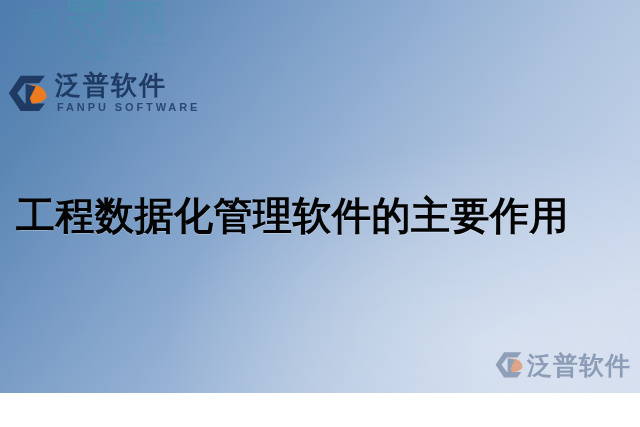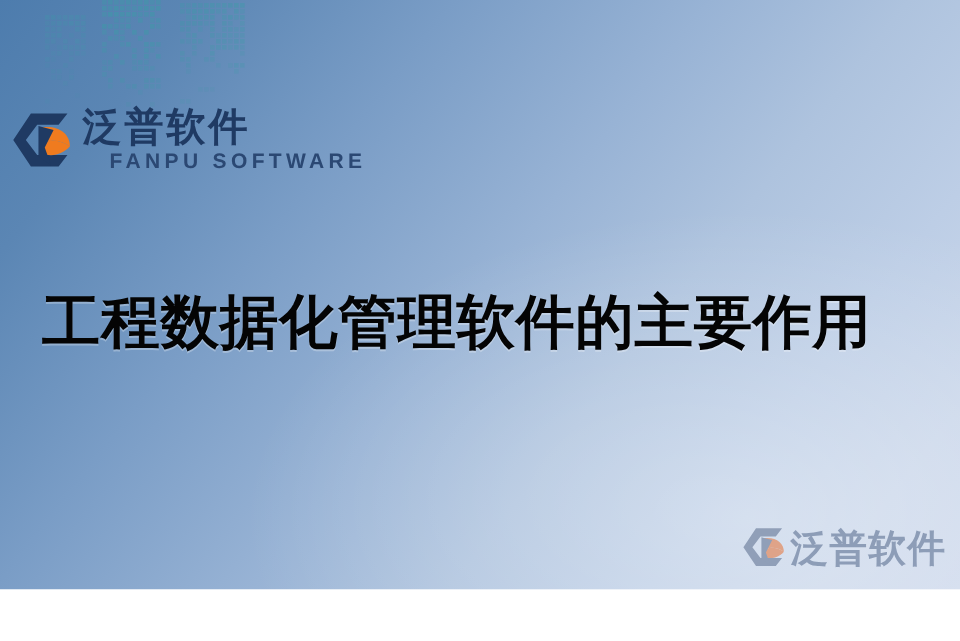--- a/index.html
+++ b/index.html
@@ -66,33 +66,33 @@
   }
   #logo-cn {
     font-size: 26px;
     font-weight: 700;
     color: #1f3a63;
     letter-spacing: 2px;
     line-height: 30px;
     font-family: "DejaVu Sans", "Liberation Sans", sans-serif;
   }
   #logo-en {
-    font-size: 14px;
+    font-size: 11px;
     font-weight: 600;
     color: #2b4873;
     letter-spacing: 2.9px;
     line-height: 13px;
     margin-top: 1px;
-    margin-left: 18px;
+    margin-left: 2px;
     font-family: "Liberation Sans", sans-serif;
   }
   
   #headline {
     position: absolute;
-    left: 28px;
+    left: 16px;
     top: 190px;
     width: 586px;
     font-size: 39px;
     font-weight: 700;
     color: #040404;
     letter-spacing: 0.5px;
     line-height: 52px;
     white-space: nowrap;
     font-family: "DejaVu Sans", "Liberation Sans", sans-serif;
     text-shadow: 0 1px 0 rgba(255,255,255,0.28);

